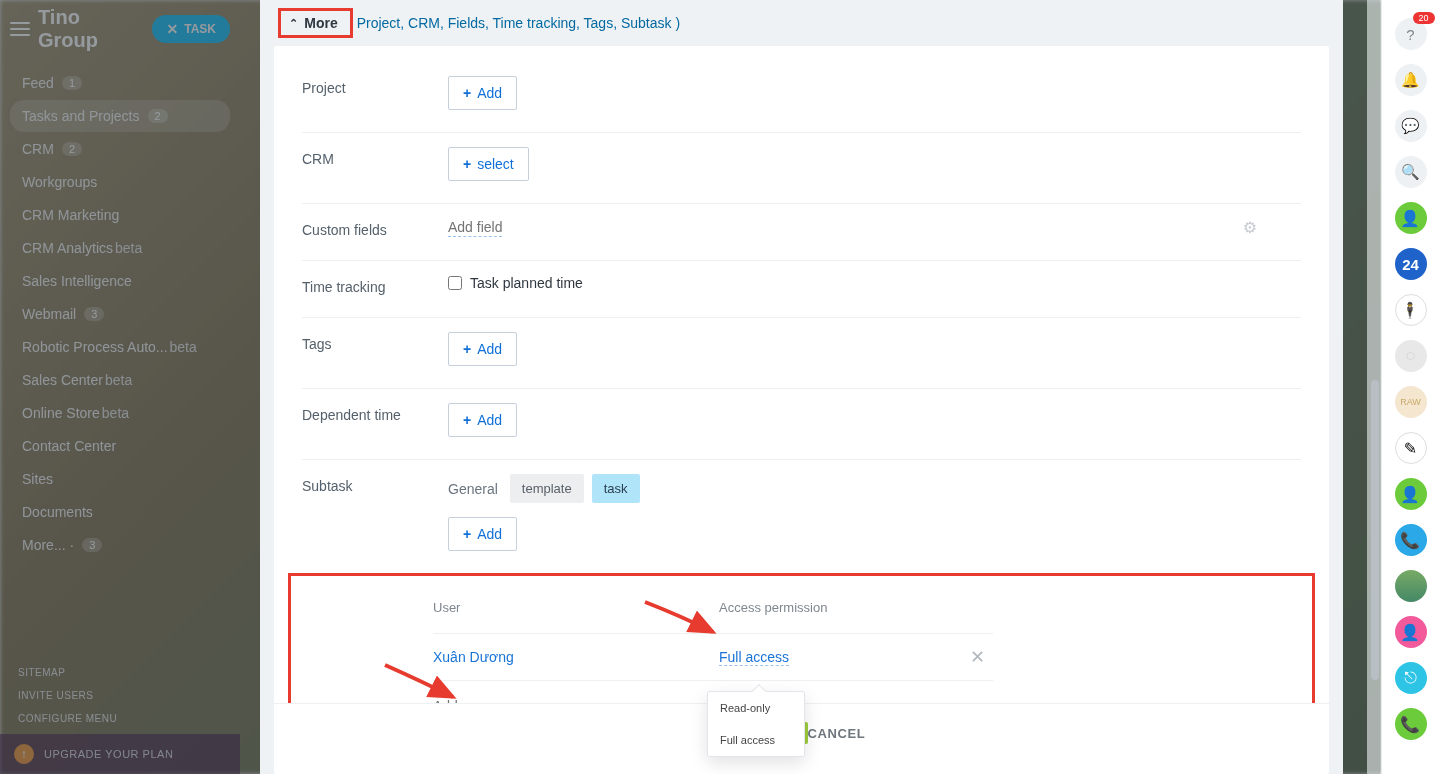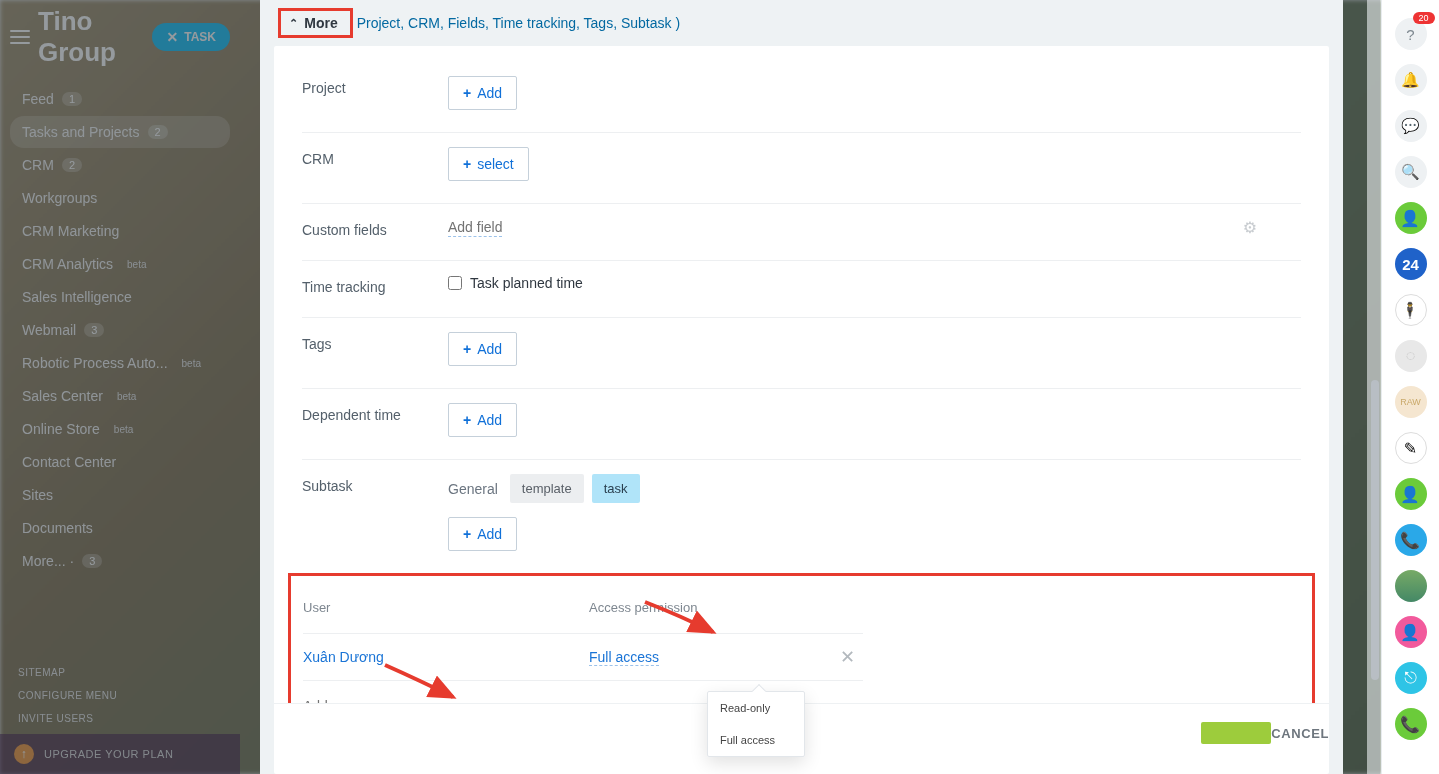--- a/index.html
+++ b/index.html
@@ -2,28 +2,28 @@
 <html><head>
 <meta charset="utf-8">
 <style>
 *{box-sizing:border-box;margin:0;padding:0;font-family:"Helvetica Neue",Arial,sans-serif}
 body{background:#e9ecef;overflow:hidden;width:1439px;height:774px;position:relative}
 .bg-img{position:absolute;inset:0;background:linear-gradient(135deg,#c8b896 0%,#a89878 30%,#8a9a7a 60%,#7a8a6a 100%);filter:blur(2px) brightness(0.85)}
 .sidebar{position:absolute;left:0;top:0;width:240px;height:100%;z-index:2}
 .sb-head{display:flex;align-items:center;padding:6px 10px;gap:8px}
 .menu-icon{width:20px;height:14px;display:flex;flex-direction:column;justify-content:space-between;cursor:pointer}
 .menu-icon span{height:2px;background:#fff;border-radius:1px}
-.brand{color:#fff;font-size:26px;font-weight:600;flex:1}
+.brand{color:#fff;font-size:20px;font-weight:600;flex:1}
 .task-btn{background:#2fc7f7;color:#fff;border:none;border-radius:16px;padding:6px 14px;font-size:12px;font-weight:600;display:flex;align-items:center;gap:6px;cursor:pointer}
 .task-btn .x{font-weight:700;font-size:14px}
 .sb-nav{padding:8px 4px}
 .sb-item{display:flex;align-items:center;padding:8px 12px;color:#f5f5f5;font-size:14px;cursor:pointer;border-radius:14px;margin:1px 6px}
 .sb-item.active{background:rgba(255,255,255,0.2)}
 .sb-badge{background:rgba(255,255,255,0.25);color:#fff;font-size:11px;border-radius:9px;padding:1px 7px;margin-left:8px;min-width:18px;text-align:center}
-.sb-beta{font-size:10px;color:#e8e8e8;margin-left:14px;vertical-align:super}
+.sb-beta{font-size:14px;color:#e8e8e8;margin-left:2px;vertical-align:super}
 .sb-foot{position:absolute;bottom:44px;left:0;width:100%;padding:0 18px}
 .sb-foot a{display:block;color:#e8e8e8;font-size:10px;letter-spacing:0.5px;padding:6px 0;cursor:pointer}
 .upgrade-bar{position:absolute;bottom:0;left:0;width:240px;background:rgba(80,40,90,0.55);padding:10px 14px;display:flex;align-items:center;gap:10px;color:#ddd;font-size:11px;letter-spacing:0.5px;cursor:pointer}
 .upgrade-bar .circ{width:20px;height:20px;border-radius:50%;background:#f0a050;display:flex;align-items:center;justify-content:center;color:#fff;font-size:12px;font-weight:700}
 
 .overlay{position:absolute;left:0;top:0;width:1380px;height:100%;background:rgba(20,30,40,0.45);z-index:3}
 
 .modal{position:absolute;left:260px;top:0;width:1083px;height:100%;background:#eef2f4;z-index:4;display:flex;flex-direction:column}
 .modal-head{padding:8px 18px;display:flex;align-items:center;gap:4px;color:#8a9199;font-size:14px}
 .more-box{border:3px solid #e63b2e;padding:4px 12px 4px 8px;display:flex;align-items:center;gap:6px;color:#2f3740;font-weight:700;cursor:pointer}
@@ -41,35 +41,35 @@
 .gear-icon{position:absolute;right:44px;color:#c8ccd0;font-size:16px;cursor:pointer}
 .chk-row{display:flex;align-items:center;gap:8px;color:#2f3740;font-size:14px}
 .chk-row input{width:14px;height:14px}
 .sub-line{display:flex;align-items:center;gap:8px}
 .sub-gen{color:#6b7580;font-size:14px;margin-right:4px}
 .sub-chip{padding:7px 12px;font-size:13px;border-radius:2px;cursor:pointer}
 .chip-tpl{background:#eceef0;color:#5a6068}
 .chip-task{background:#b0e4f9;color:#2a4050}
 
 .perm-block{margin:0 14px 0 14px;padding:18px 12px 40px 12px;position:relative;border:3px solid #e63b2e}
-.perm-grid{max-width:560px}
+.perm-grid{margin-left:130px;max-width:560px}
 .perm-head{display:flex;color:#7e8790;font-size:13px;padding:6px 0 18px 0}
 .perm-head .c1{width:286px}
 .perm-row{display:flex;align-items:center;border-top:1px solid #edeff1;padding:14px 0;position:relative}
 .perm-row .c1{width:286px;color:#1a74d6;font-size:14px}
 .perm-row .fa{color:#1a74d6;font-size:14px;border-bottom:1px dashed #9cc2ea;cursor:pointer}
 .perm-row .x{position:absolute;right:8px;color:#b3b9be;font-size:18px;cursor:pointer}
 .perm-add{border-top:1px solid #edeff1;padding:16px 0 8px 0}
 .perm-dd{position:absolute;left:416px;top:115px;background:#fff;border:1px solid #e2e6ea;box-shadow:0 6px 18px rgba(0,0,0,0.12);width:98px;border-radius:2px;z-index:6}
 .perm-dd .tip{position:absolute;top:-6px;left:46px;width:10px;height:10px;background:#fff;border-left:1px solid #e2e6ea;border-top:1px solid #e2e6ea;transform:rotate(45deg)}
 .perm-dd div.opt{padding:10px 12px;font-size:11px;color:#444;cursor:pointer}
 .arrow{position:absolute;pointer-events:none}
 .arrow svg{overflow:visible}
 
-.modal-foot{background:#fff;margin:0 14px 4px 14px;padding:18px 0 26px 0;display:flex;align-items:center;justify-content:flex-end;border-top:1px solid #eef1f3;position:absolute;bottom:0;left:0;right:0;z-index:5}
+.modal-foot{background:#fff;margin:0 14px 4px 14px;padding:18px 0 26px 0;display:flex;align-items:center;justify-content:center;border-top:1px solid #eef1f3;position:absolute;bottom:0;left:0;right:0;z-index:5}
 .btn-save{background:#9dcc3c;color:#fff;border:none;padding:11px 24px;font-size:13px;font-weight:600;border-radius:2px;letter-spacing:0.4px;cursor:pointer;width:70px;overflow:hidden}
 .btn-cancel{color:#6e767e;font-size:13px;font-weight:600;letter-spacing:0.6px;cursor:pointer}
 
 .right-rail{position:absolute;right:0;top:0;width:58px;height:100%;background:#fff;z-index:10;display:flex;flex-direction:column;align-items:center;padding-top:18px;gap:14px;border-left:1px solid #e8ecef}
 .rail-ic{width:32px;height:32px;border-radius:50%;background:#eef1f3;display:flex;align-items:center;justify-content:center;color:#7e8890;font-size:15px;cursor:pointer;position:relative}
 .rail-ic.badge::after{content:attr(data-badge);position:absolute;top:-6px;right:-8px;background:#e33;color:#fff;font-size:9px;border-radius:8px;padding:1px 4px;min-width:14px;text-align:center}
 .rail-av{width:32px;height:32px;border-radius:50%;cursor:pointer}
 .scroll-track{position:absolute;right:58px;top:0;width:14px;height:100%;background:rgba(238,241,243,0.6);z-index:9}
 .scroll-thumb{position:absolute;right:60px;top:380px;width:8px;height:300px;background:#b8bec4;border-radius:4px;z-index:9}
 </style>
@@ -142,22 +142,22 @@
       <div class="sb-item">
         <span>Documents</span>
       </div>
       <div class="sb-item">
         <span>More... ·</span>
         <span class="sb-badge">3</span>
       </div>
     </div>
   <div class="sb-foot">
     <a>SITEMAP</a>
+    <a>INVITE USERS</a>
     <a>CONFIGURE MENU</a>
-    <a>INVITE USERS</a>
   </div>
   <div class="upgrade-bar">
     <span class="circ">↑</span>
     <span>UPGRADE YOUR PLAN</span>
   </div>
 </div>
 
 <div class="overlay"></div>
 
 <div class="modal">

